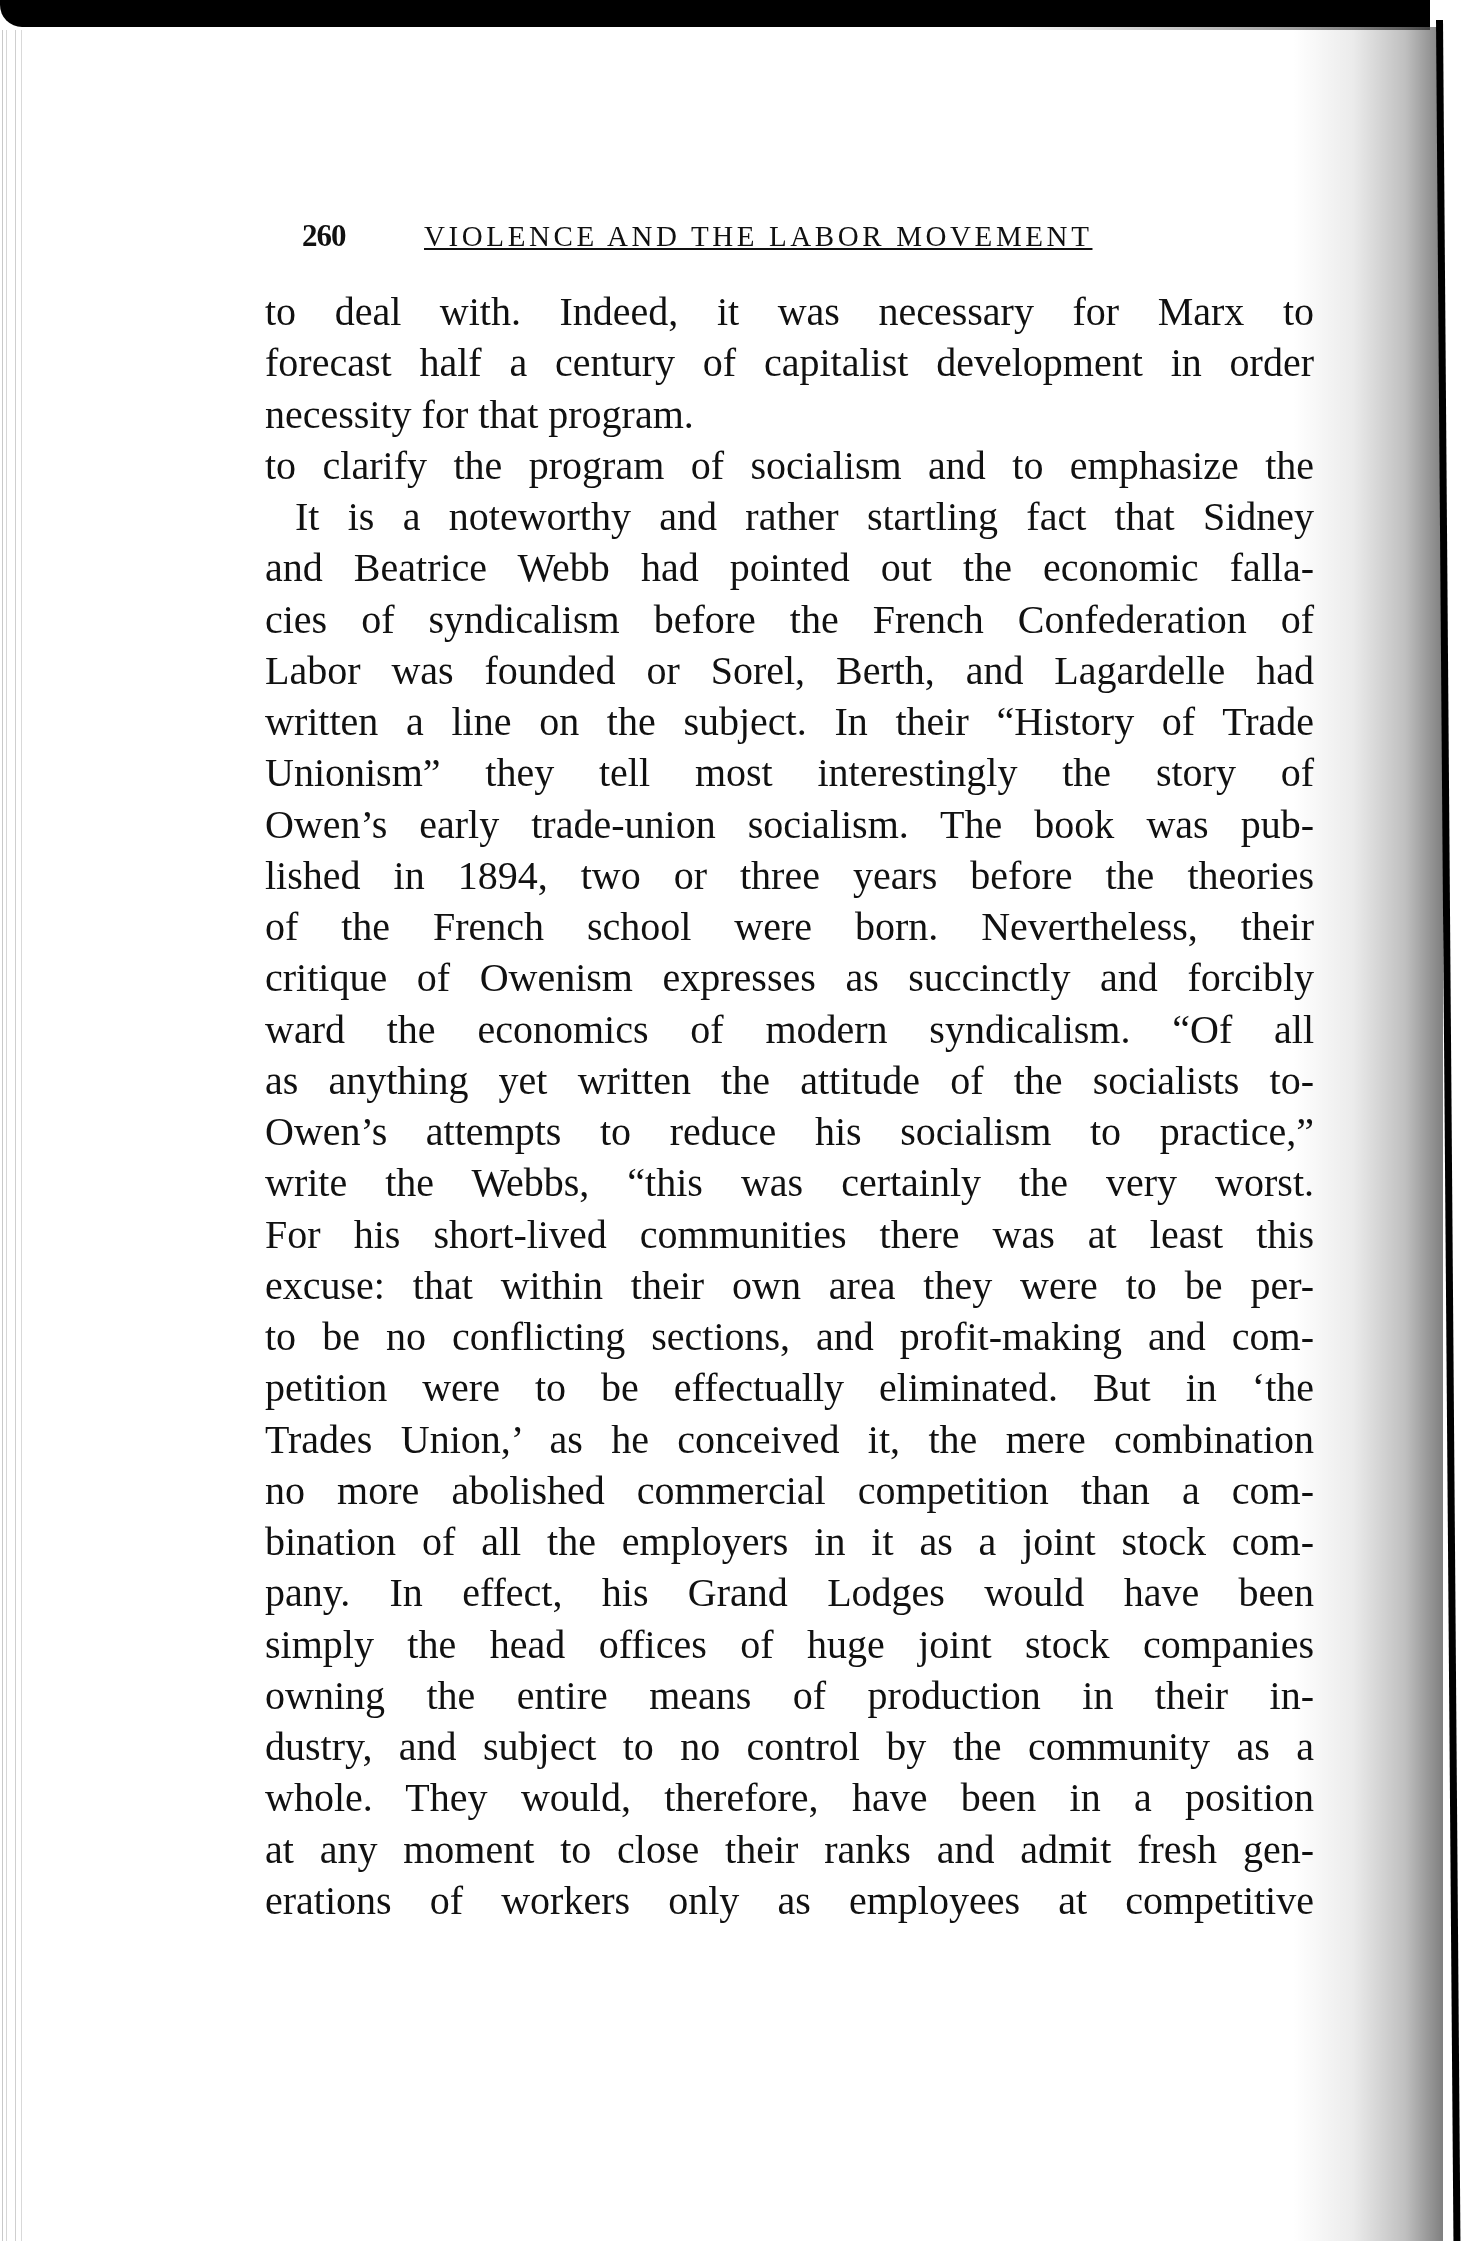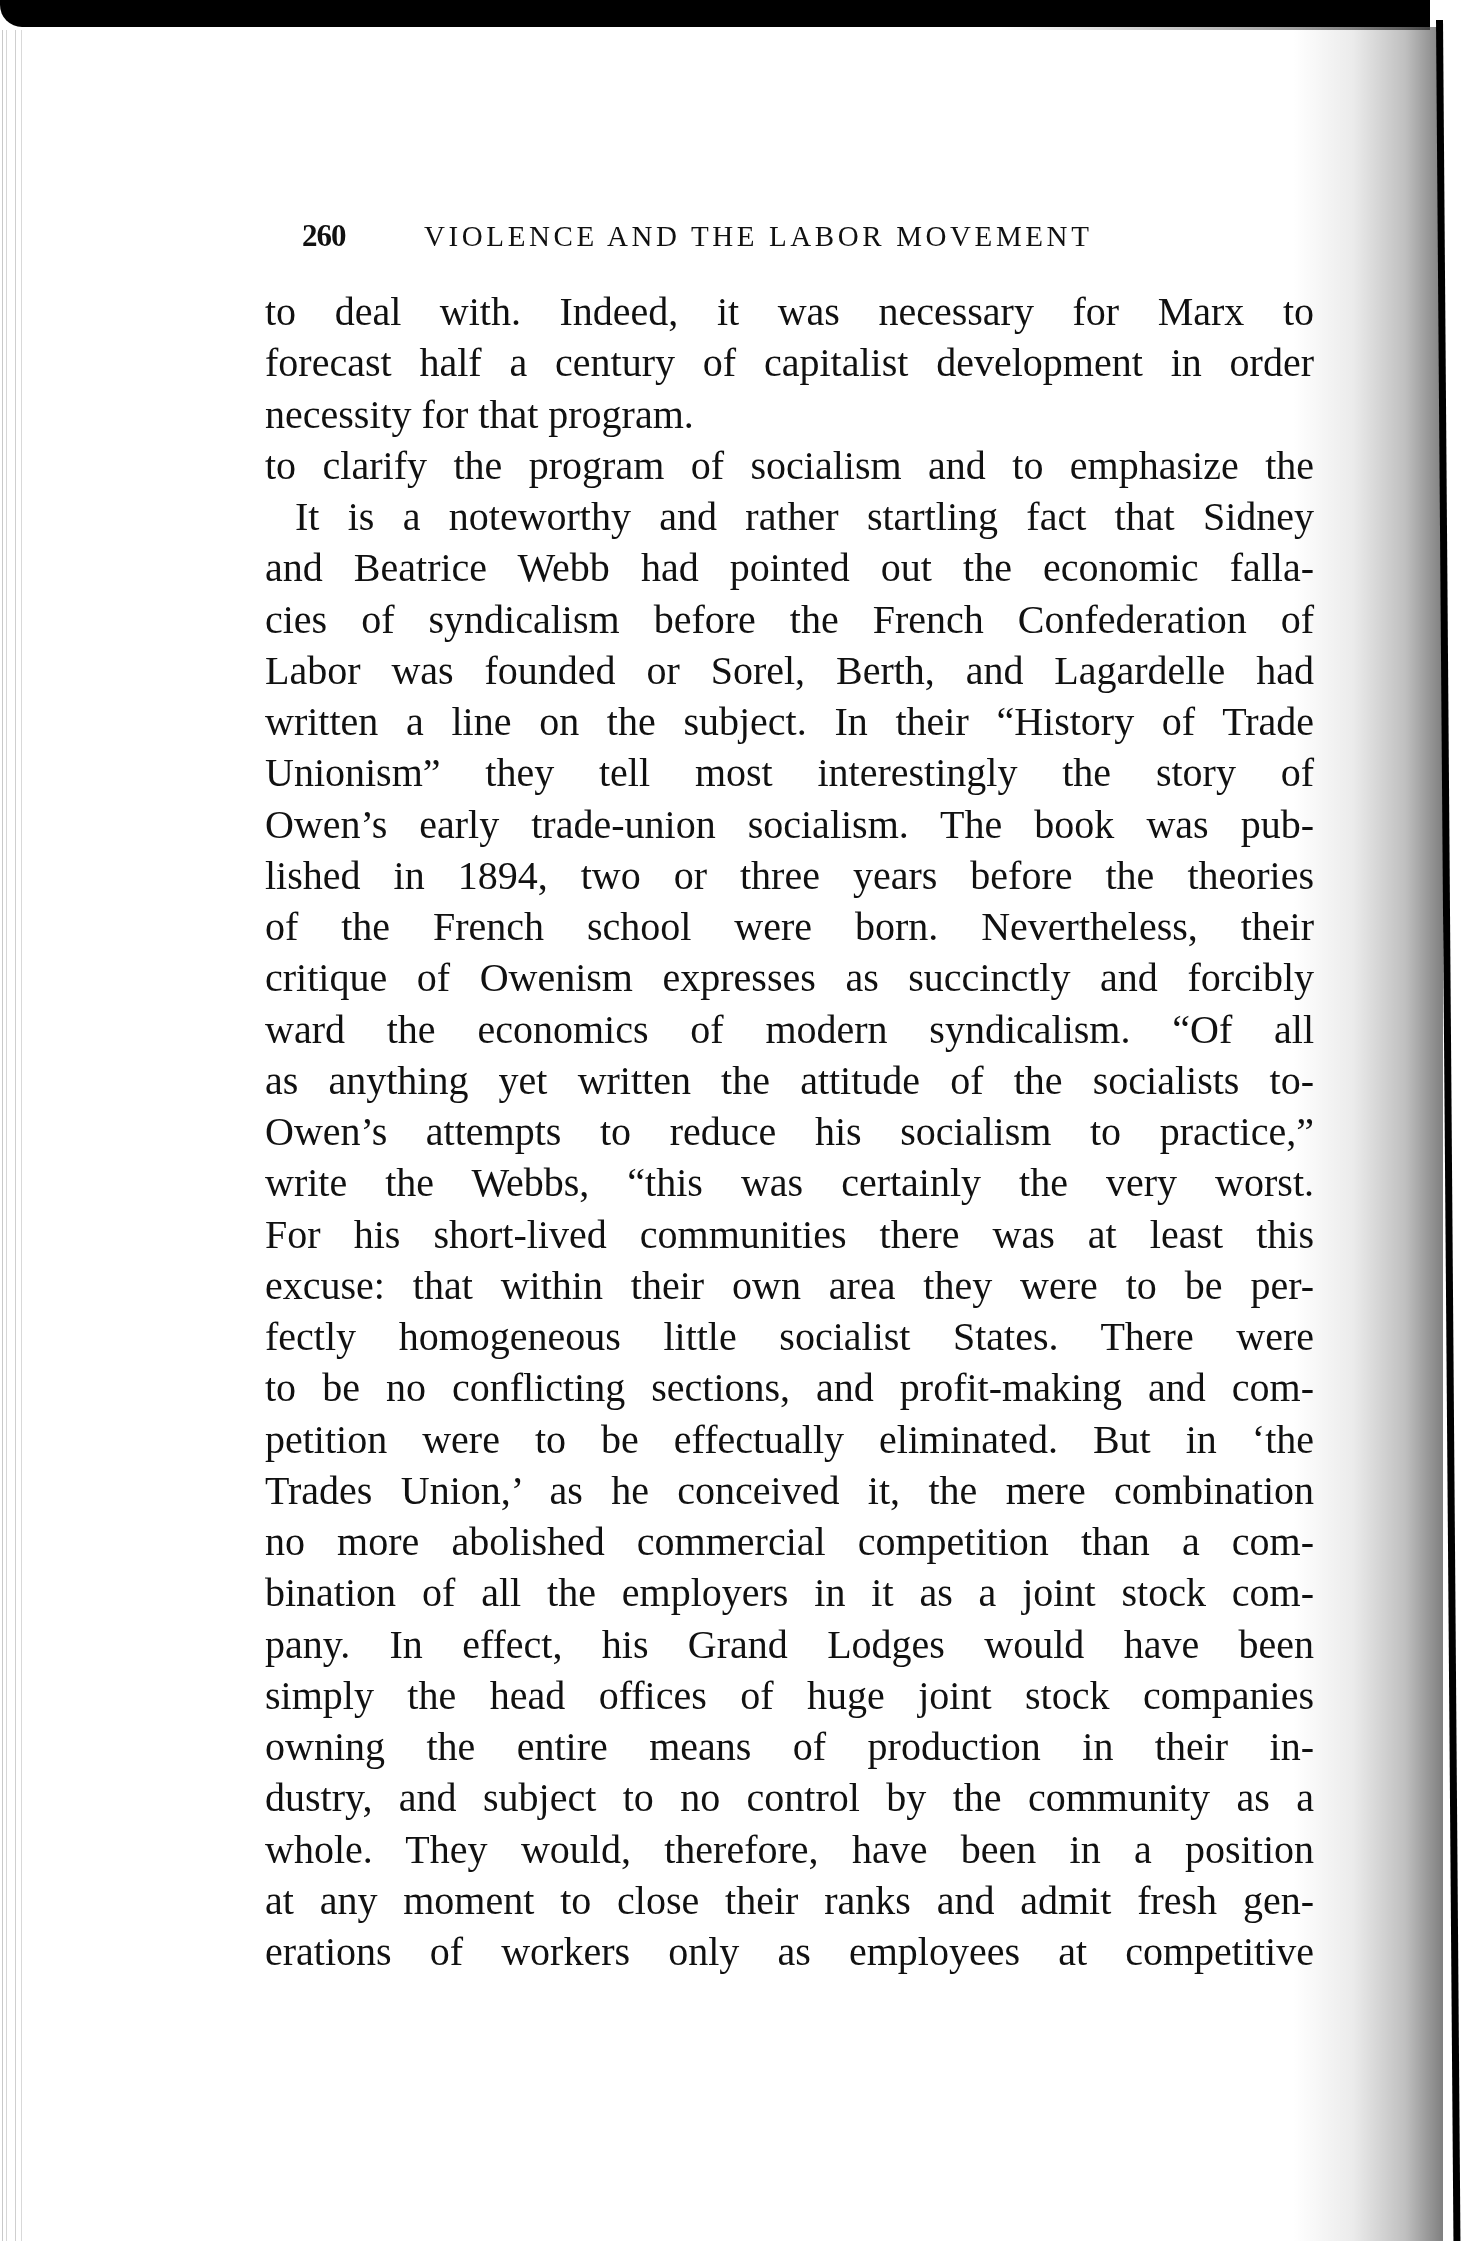--- a/index.html
+++ b/index.html
@@ -34,21 +34,21 @@
   }
   .running-head {
     position: absolute; left: 260px; top: 218px; width: 940px;
     font-size: 29px; line-height: 36px; white-space: nowrap;
   }
   .page-number {
     display: inline-block; font-weight: bold; font-size: 31px; letter-spacing: -1px;
     width: 122px;
     margin-left: 42px;
   }
-  .head-title { display: inline-block; letter-spacing: 3.6px; }
+  .head-title { display: inline-block; letter-spacing: 3.6px; text-decoration: underline; }
   .body-text {
     position: absolute; left: 265px; top: 286px; width: 1049px;
     font-size: 40px; line-height: 51.25px;
   }
   .line {
     display: block; text-align: justify; text-align-last: justify; white-space: nowrap;
     height: 51.25px;
   }
   .line.last { text-align-last: left; }
   .line.indent { padding-left: 30px; }
@@ -80,21 +80,20 @@
   <span class="line">Owen’s early trade-union socialism.  The book was pub-</span>
   <span class="line">lished in 1894, two or three years before the theories</span>
   <span class="line">of the French school were born.  Nevertheless, their</span>
   <span class="line">critique of Owenism expresses as succinctly and forcibly</span>
   <span class="line">ward the economics of modern syndicalism.  “Of all</span>
   <span class="line">as anything yet written the attitude of the socialists to-</span>
   <span class="line">Owen’s attempts to reduce his socialism to practice,”</span>
   <span class="line">write the Webbs, “this was certainly the very worst.</span>
   <span class="line">For his short-lived communities there was at least this</span>
   <span class="line">excuse: that within their own area they were to be per-</span>
-  <span class="line">fectly homogeneous little socialist States.  There were</span>
   <span class="line">to be no conflicting sections, and profit-making and com-</span>
   <span class="line">petition were to be effectually eliminated.  But in ‘the</span>
   <span class="line">Trades Union,’ as he conceived it, the mere combination</span>
   <span class="line">no more abolished commercial competition than a com-</span>
   <span class="line">bination of all the employers in it as a joint stock com-</span>
   <span class="line">pany.  In effect, his Grand Lodges would have been</span>
   <span class="line">simply the head offices of huge joint stock companies</span>
   <span class="line">owning the entire means of production in their in-</span>
   <span class="line">dustry, and subject to no control by the community as a</span>
   <span class="line">whole.  They would, therefore, have been in a position</span>

